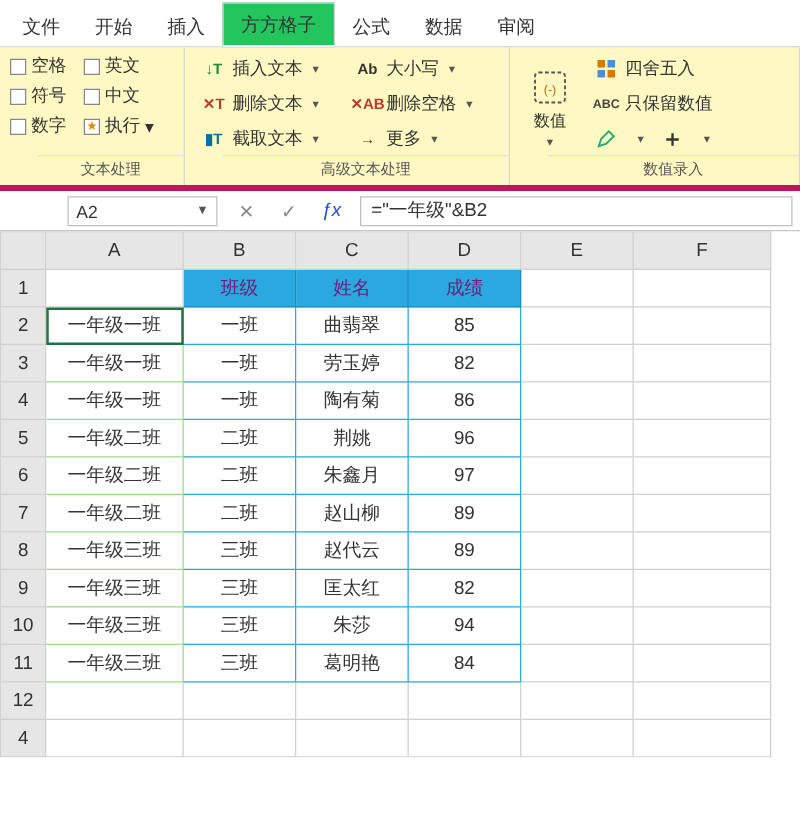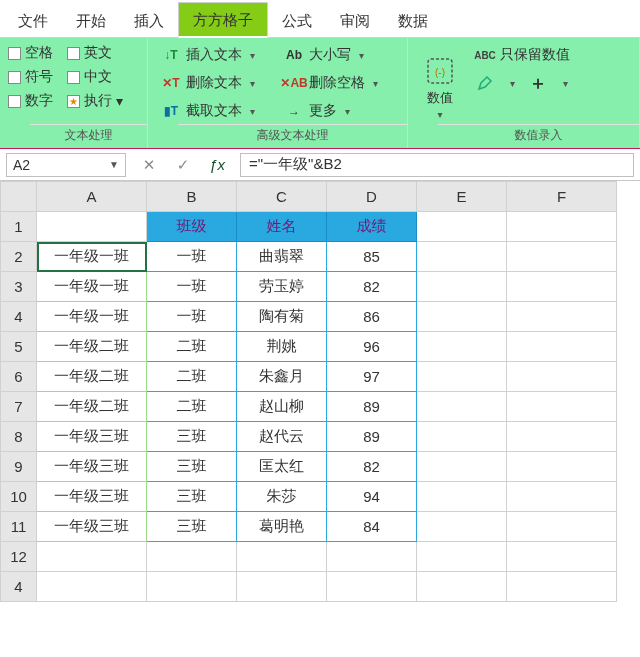--- a/index.html
+++ b/index.html
@@ -1,24 +1,24 @@
 <!DOCTYPE html>
 <html><head>
 <meta charset="utf-8">
 <style>
   * { box-sizing: border-box; font-family: "Microsoft YaHei", "SimSun", Arial, sans-serif; }
   body { margin: 0; padding: 0; background: #fff; font-size: 14px; color: #333; width: 640px; }
 
   
   .menubar { display: flex; align-items: flex-end; height: 38px; padding: 0 4px; border-bottom: 1px solid #d0d0d0; background:#fff; }
   .menu-tab { padding: 8px 14px 6px 14px; font-size: 15px; cursor: pointer; color:#333;margin-top:16px; }
-  .menu-tab.active { border: 1px solid #d0d0d0; border-bottom: 2px solid #fff; background:#84cc16; position:relative; top:1px; }
-
-  
-  .ribbon { display: flex; background: #86efac; border-bottom: 1px solid #be185d; }
+  .menu-tab.active { border: 1px solid #d0d0d0; border-bottom: 2px solid #fff; background:#22c55e; position:relative; top:1px; }
+
+  
+  .ribbon { display: flex; background: #fef9c3; border-bottom: 5px solid #be185d; }
   .ribbon-group { display:flex; flex-direction:column; border-right:1px solid #d8d8d8; }
   .ribbon-group-body { display:flex; padding:6px 8px 2px 8px; flex:1; }
   .ribbon-group-label { text-align:center; font-size:12px; color:#555; padding:2px 0 4px 0; border-top:1px solid #e2e2e2;margin-left:30px; }
 
   
   .opt-grid { display:grid; grid-template-columns:auto auto; gap:6px 14px; align-content:start; }
   .opt { display:flex; align-items:center; gap:4px; font-size:14px; cursor:pointer; }
   .opt .box { width:13px; height:13px; border:1px solid #888; background:#fff; display:flex; align-items:center; justify-content:center; }
   .opt .box.star::after { content:"★"; font-size:10px; color:#e08a00; }
 
@@ -31,26 +31,26 @@
   .ico.green { color:#1b8a3a; }
   .ico.blue { color:#0b6fa4; }
   .ico-img { width:32px; height:32px; display:flex; align-items:center; justify-content:center; }
 
   
   .big-btn { display:flex; flex-direction:column; align-items:center; justify-content:flex-end; padding:4px 8px 2px 8px; cursor:pointer; font-size:13px; gap:2px; }
   .big-btn .caret { font-size:10px; color:#555; }
   .side-col { display:flex; flex-direction:column; gap:6px; margin-left:6px; }
 
   
-  .formula-bar { display:flex; align-items:center; height:32px; border-bottom:1px solid #c8c8c8; background:#fff; }
+  .formula-bar { display:flex; align-items:center; height:32px; border-bottom:1px solid #c8c8c8; background:#fff;padding-left:48px; }
   .name-box { width:120px; height:24px; margin:4px 0 4px 6px; border:1px solid #c0c0c0; display:flex; align-items:center; padding:0 6px; font-size:14px; justify-content:space-between; }
   .name-box .dd { font-size:10px; color:#555; }
   .fb-btns { display:flex; gap:8px; padding:0 10px; color:#888; }
   .fb-btn { width:26px; text-align:center; cursor:pointer; font-size:15px; }
-  .fx { font-style:italic; color:#14532d; }
+  .fx { font-style:italic; color:#1d4ed8; }
   .formula-input { flex:1; height:24px; border:1px solid #c0c0c0; padding:0 8px; display:flex; align-items:center; font-size:15px; margin-right:6px; }
 
   
   .sheet-area { overflow:auto; }
   table.sheet { border-collapse:collapse; table-layout:fixed; }
   .sheet th, .sheet td { border:1px solid #d0d0d0; height:30px; text-align:center; font-size:15px; background:#fff; }
   .sheet th { background:#e6e6e6; font-weight:normal; color:#333; }
   .sheet .corner { width:36px; background:#e6e6e6; }
   .sheet th.col { width:110px; }
   .sheet th.col-narrow { width:90px; }
@@ -63,22 +63,22 @@
 </style>
 </head>
 <body>
 
 <div class="menubar">
   <div class="menu-tab">文件</div>
   <div class="menu-tab">开始</div>
   <div class="menu-tab">插入</div>
   <div class="menu-tab active">方方格子</div>
   <div class="menu-tab">公式</div>
+  <div class="menu-tab">数据</div>
   <div class="menu-tab">审阅</div>
-  <div class="menu-tab">数据</div>
 </div>
 
 <div class="ribbon">
 
   <div class="ribbon-group" style="min-width:148px;">
     <div class="ribbon-group-body">
       <div class="opt-grid">
         <div class="opt">
             <span class="box"></span>
             <span>空格</span>
@@ -155,20 +155,31 @@
         <div class="ico-img">
           <svg width="30" height="30" viewBox="0 0 30 30">
               <rect x="3" y="3" width="24" height="24" fill="none" stroke="#555" stroke-width="1.5" stroke-dasharray="3,2" rx="3"></rect>
               <text x="15" y="20" text-anchor="middle" font-size="10" fill="#c06a00">(-)</text>
             </svg>
         </div>
         <span>数值</span>
           <span class="caret">▾</span>
       </div>
       <div class="side-col">
+        <div class="btn">
+          <span class="ico">
+              <svg width="16" height="16">
+                <rect x="1" y="1" width="6" height="6" fill="#d97a00"></rect>
+                <rect x="9" y="1" width="6" height="6" fill="#4a90d9"></rect>
+                <rect x="1" y="9" width="6" height="6" fill="#4a90d9"></rect>
+                <rect x="9" y="9" width="6" height="6" fill="#d97a00"></rect>
+              </svg>
+            </span>
+          <span>四舍五入</span>
+        </div>
         <div class="btn">
           <span class="ico" style="font-size:10px;color:#444;">ABC</span>
           <span>只保留数值</span>
         </div>
         <div class="btn" style="gap:14px;">
           <span class="ico">
             <svg width="16" height="16" viewBox="0 0 16 16">
                 <path d="M2 14 L4 8 L10 2 L14 6 L8 12 L2 14 Z" fill="none" stroke="#2a7" stroke-width="1.5"></path>
               </svg>
           </span>

